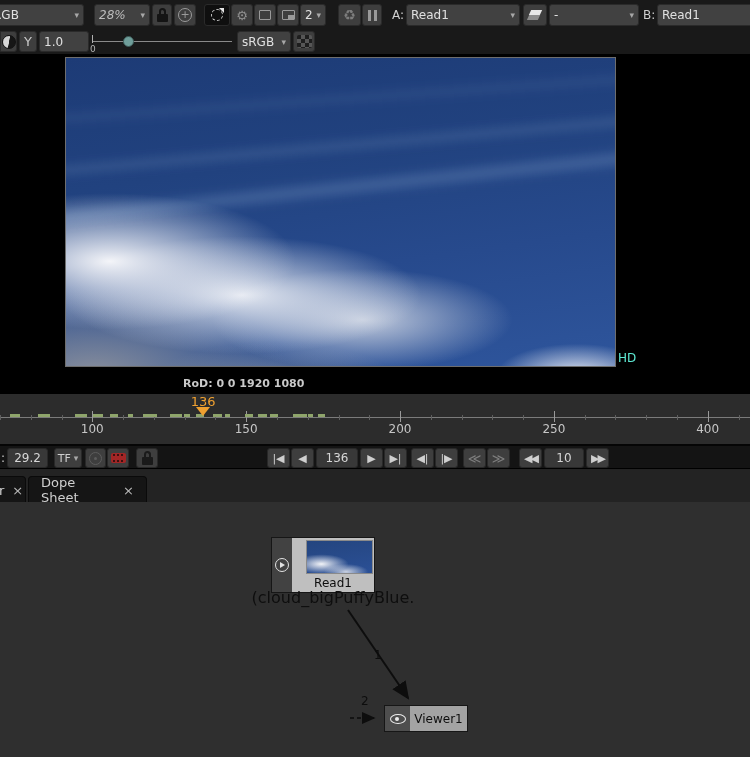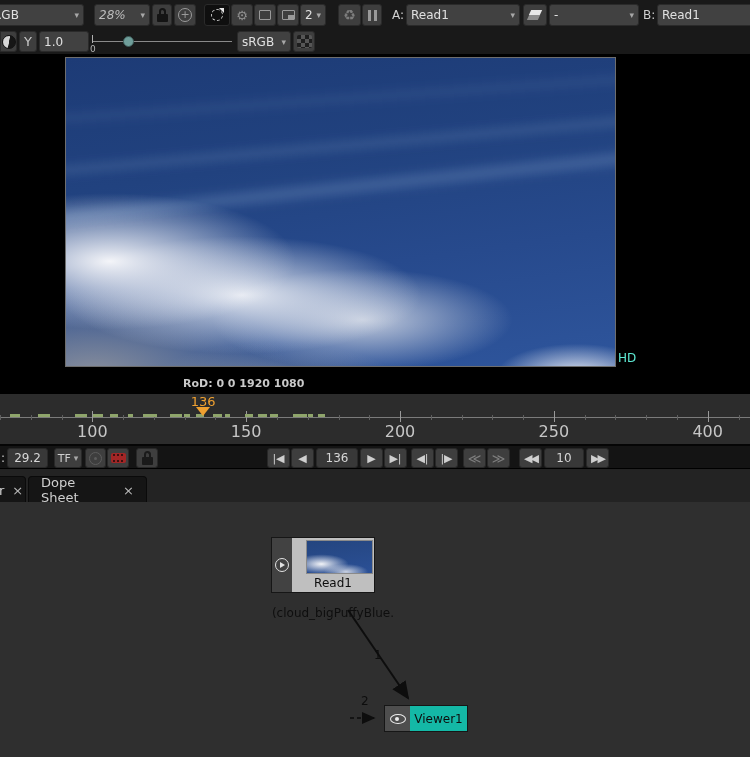--- a/index.html
+++ b/index.html
@@ -71,21 +71,21 @@
   .s3 { top:12%; height:7px;  transform:rotate(-4deg); background:rgba(165,195,228,.10); }
   .hd-label { position:absolute; left:618px; top:297px; color:#5eead4; font-size:12px; }
 
   
   .rod-bar { position:absolute; left:0; top:372px; width:750px; height:22px; background:#000; }
   .rod-text { position:absolute; left:183px; top:5px; font-size:11px; color:#c9c9c9;font-weight:bold; }
   .timeline { position:absolute; left:0; top:394px; width:750px; height:52px; background:#2c2c2c; overflow:hidden; }
   .ruler-line { position:absolute; left:0; top:23px; width:750px; height:1px; background:#7b7b7b; }
   .tickminor { position:absolute; top:21px; width:1px; height:5px; background:#5f5f5f; }
   .tickmajor { position:absolute; top:17px; width:1px; height:11px; background:#9a9a9a; }
-  .ticklabel { position:absolute; top:28px; width:40px; text-align:center; color:#c6c6c6; font-size:16px; }
+  .ticklabel { position:absolute; top:28px; width:40px; text-align:center; color:#c6c6c6; font-size:12px; }
   .cacheseg { position:absolute; top:20px; height:3px; background:#8fa56b; }
   .playhead-tri { position:absolute; top:13px; width:0; height:0;
                   border-left:7px solid transparent; border-right:7px solid transparent; border-top:9px solid #efa030; }
   .playhead-lbl { position:absolute; top:0px; width:40px; text-align:center; color:#efa030; font-size:13px; }
 
   
   .fps-row { position:absolute; left:0; top:444px; width:750px; height:24px; background:#141414;
              border-top:2px solid #050505; overflow:hidden; }
   .pb { position:absolute; top:2px; height:20px; background:#3e3e3e; border:1px solid #282828; border-radius:3px;
         display:flex; align-items:center; justify-content:center; color:#cfcfcf; font-size:11px; }
@@ -116,23 +116,23 @@
   .playcirc { width:14px; height:14px; border:1.5px solid #e2e2e2; border-radius:50%;
               display:flex; align-items:center; justify-content:center; }
   .playcirc i { display:block; width:0; height:0; border-left:5px solid #e2e2e2;
                 border-top:3.5px solid transparent; border-bottom:3.5px solid transparent; margin-left:1px; }
   .thumb { position:absolute; left:34px; top:2px; width:67px; height:34px; border:1px solid #8a8a8a;
     background:
       radial-gradient(ellipse 42px 15px at 22% 72%, rgba(250,250,252,.96), rgba(250,250,252,0) 65%),
       radial-gradient(ellipse 34px 12px at 60% 96%, rgba(228,231,238,.85), rgba(228,231,238,0) 65%),
       linear-gradient(170deg,#24457f,#2b5096); }
   .nname { position:absolute; left:20px; right:0; bottom:2px; text-align:center; color:#0d0d0d; font-size:12px; }
-  .ncaption { position:absolute; left:238px; top:104px; width:190px; text-align:center;
-              color:#0e0e0e; font-size:12px; line-height:14px; }
-  .viewer-node { left:384px; top:203px; width:84px; height:27px; background:#14b8a6; }
+  .ncaption { position:absolute; left:238px; top:89px; width:190px; text-align:center;
+              color:#0e0e0e; font-size:16px; line-height:14px; }
+  .viewer-node { left:384px; top:203px; width:84px; height:27px; background:#a3a3a3; }
   .eyestrip { width:25px; background:#4e4e4e; }
   .eye { position:relative; width:16px; height:10px; border:1.5px solid #ececec; border-radius:50%; }
   .eye:after { content:""; position:absolute; left:4.5px; top:2px; width:4px; height:4px; background:#ececec; border-radius:50%; }
   .vname { position:absolute; left:25px; right:0; top:0; bottom:0; display:flex; align-items:center;
            justify-content:center; color:#0d0d0d; font-size:12px; }
   .conn-lbl { position:absolute; color:#0d0d0d; font-size:12px; }
 </style>
 </head>
 <body>
 

